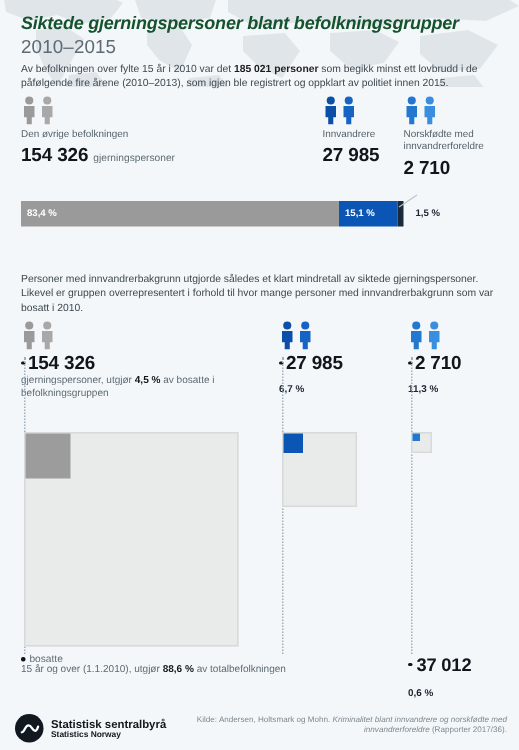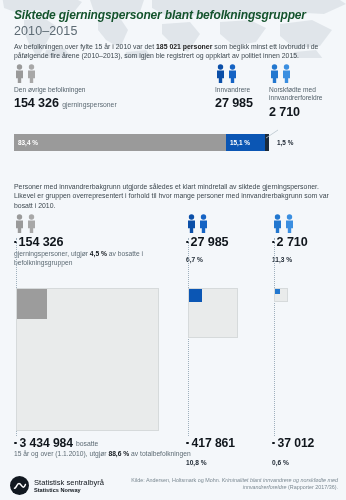--- a/index.html
+++ b/index.html
@@ -147,21 +147,21 @@
   }
   .btext b { color: #10161c; font-weight: bold; }
   .bpct { font-size: 6.6px; font-weight: bold; color: #1b2530; margin-top: 9px; }
 
   
   .logo { position: absolute; left: 10px; top: 476px; display: flex; align-items: center; gap: 5px; }
   .logomark {
     width: 19px; height: 19px; border-radius: 50%; background: #111820;
     display: flex; align-items: center; justify-content: center; flex: none;
   }
-  .logotext1 { font-size: 7.6px; font-weight: normal; color: #10161c; line-height: 9px; }
+  .logotext1 { font-size: 7.6px; font-weight: bold; color: #10161c; line-height: 9px; }
   .logotext2 { font-size: 5.6px; font-weight: bold; color: #10161c; line-height: 7px; }
 
   .source {
     position: absolute; right: 8px; top: 477px; width: 210px;
     text-align: right; font-size: 5.4px; color: #7b8992; line-height: 7.4px;
   }
   .source i { font-style: italic; }
 </style>
 </head>
 <body>
@@ -363,35 +363,27 @@
   </div>
 
   <div class="sqwrap" style="left:274px; top:288px; width:14px; height:14px;">
     <div class="sqouter" style="width:14px; height:14px;"></div>
     <div class="sqinner blue2" style="width:5px; height:5px;"></div>
   </div>
 
   <div class="bcol b1">
     <div class="bnum">
       <span class="dot"></span>
-      <span>3 434 984</span>
       <span class="unit">bosatte</span>
     </div>
     <div class="btext">
       <span>15 år og over (1.1.2010), utgjør </span><b>88,6 %</b><span> av totalbefolkningen</span>
     </div>
   </div>
 
-  <div class="bcol b2">
-    <div class="bnum">
-      <span class="dot"></span>
-      <span>417 861</span>
-    </div>
-    <div class="bpct">10,8 %</div>
-  </div>
 
   <div class="bcol b3">
     <div class="bnum">
       <span class="dot"></span>
       <span>37 012</span>
     </div>
     <div class="bpct">0,6 %</div>
   </div>
 
   <div class="logo">

